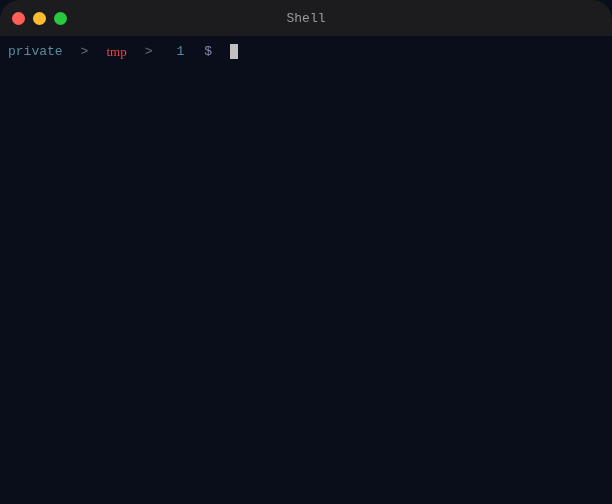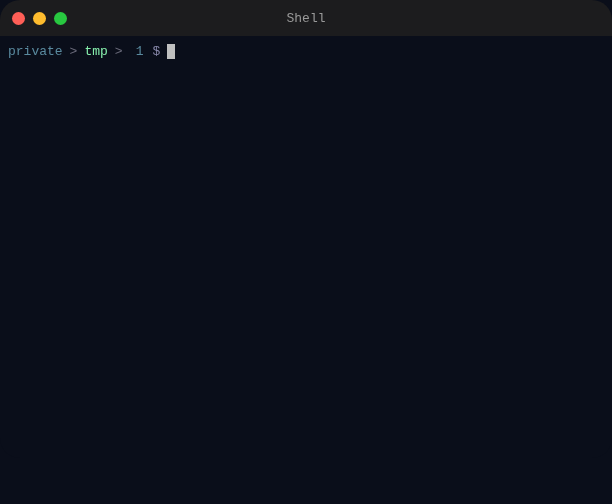--- a/index.html
+++ b/index.html
@@ -83,37 +83,38 @@
       background: #0a0e1a;
       padding: 6px 8px;
       color: #c0c0c0;
       font-size: 13px;
       line-height: 1.5;
     }
 
     .prompt-line {
       display: flex;
       align-items: center;
-      gap: 3px;
+      gap: 14px;
     }
 
     .prompt-private {
       color: #5a8a9f;
       font-size: 13px;
     }
 
     .prompt-arrow {
       color: #6a6a7a;
       margin: 0 4px;
       font-size: 13px;
     }
 
     .prompt-tmp {
-      color: #86efac;
+      color: #ef4444;
       font-size: 13px;
+      font-family: Liberation Serif, serif;
     }
 
     .prompt-playground {
       color: #5ab0c0;
       font-size: 13px;
     }
 
     .prompt-number {
       color: #5a8a9f;
       margin: 0 6px;

